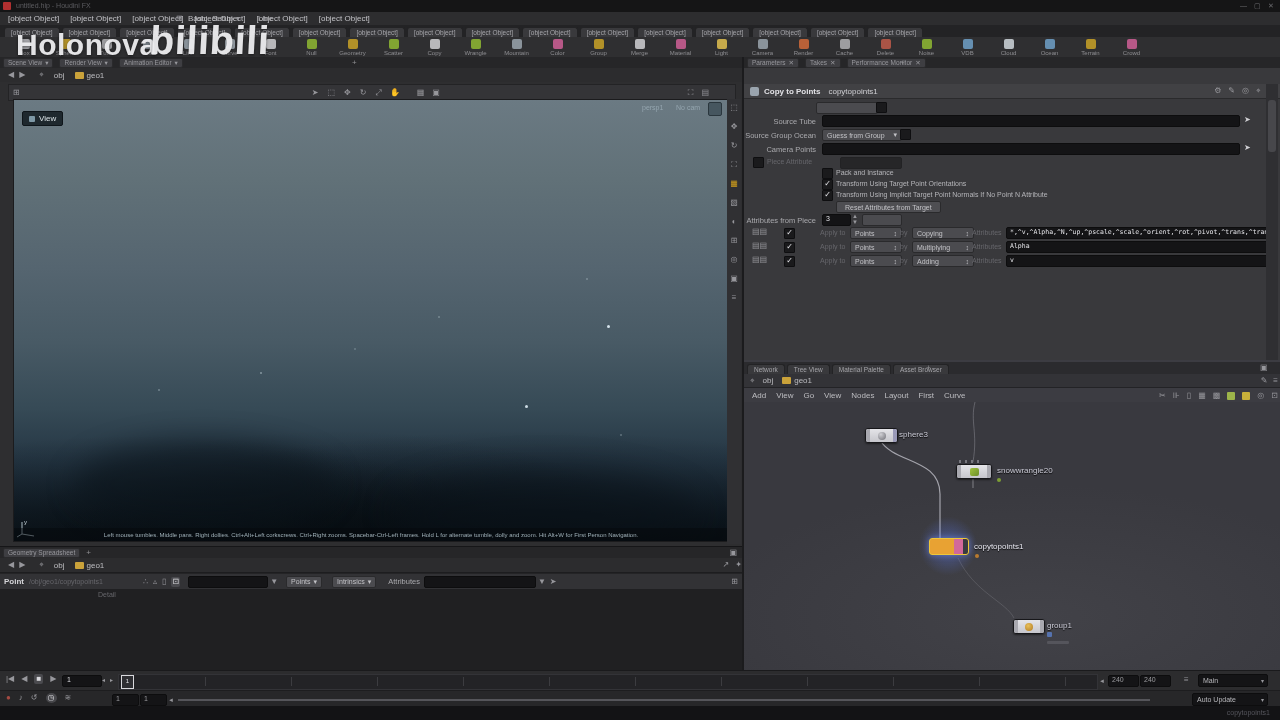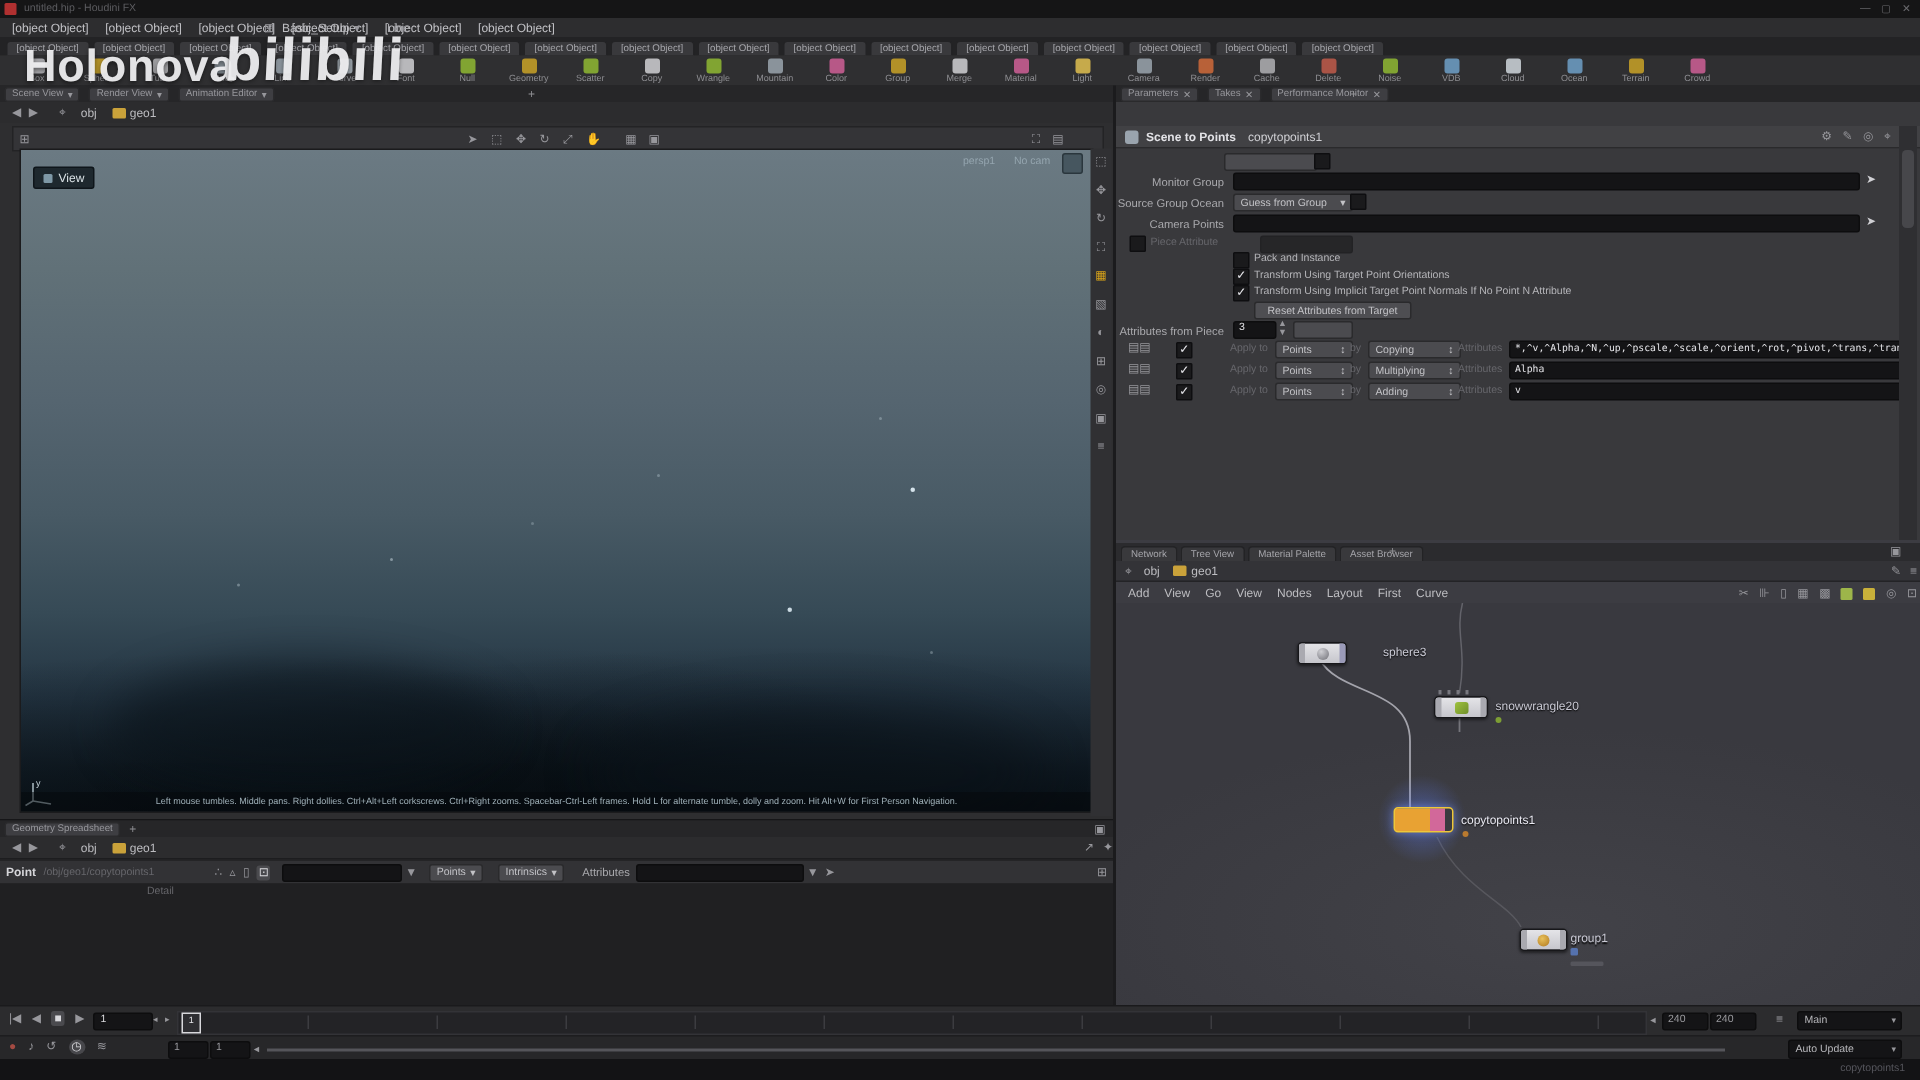--- a/index.html
+++ b/index.html
@@ -407,35 +407,35 @@
       <span class="abs" style="left:698px;top:106px;font-size:6px;color:rgba(210,210,214,.35)">Holonova</span>
     </div>
   </div>
 
   <div class="abs" style="left:742px;top:57px;width:2px;height:613px;background:#1b1b1d"></div>
 
   <div class="abs" style="left:744px;top:68px;width:536px;height:292px;background:#39393c">
 
     <div class="abs row" style="left:0;top:16px;width:536px;height:14px;background:#414144;border-bottom:1px solid #2a2a2c;padding-left:6px">
       <span style="width:9px;height:9px;background:#9aa4ae;border-radius:2px;margin-right:5px"></span>
-      <span class="fz8" style="color:#e2e2e6;font-weight:bold">Scene to Points</span>
+      <span class="fz8" style="color:#e2e2e6;font-weight:bold">Copy to Points</span>
       <span class="fz8" style="margin-left:8px;color:#cfcfd3">copytopoints1</span>
       <span class="row" style="margin-left:auto;margin-right:14px;gap:7px">
         <span class="ic">⚙</span>
         <span class="ic">✎</span>
         <span class="ic">◎</span>
         <span class="ic">⌖</span>
         <span class="ic">?</span>
       </span>
     </div>
 
     <span class="pill abs" style="left:72px;top:34px;width:52px"></span>
     <span class="abs cb" style="left:132px;top:34px"></span>
 
-    <span class="abs lbl" style="left:0;top:49px;width:72px">Monitor Group</span>
+    <span class="abs lbl" style="left:0;top:49px;width:72px">Source Tube</span>
     <span class="abs field" style="left:78px;top:47px;width:416px"></span>
     <span class="abs ic" style="left:500px;top:47px;color:#d0d0d4">➤</span>
 
     <span class="abs lbl" style="left:0;top:63px;width:72px">Source Group Ocean</span>
     <span class="pill abs" style="left:78px;top:61px;width:70px;justify-content:space-between">
         <span>Guess from Group</span>
         <span>▾</span>
       </span>
     <span class="abs cb" style="left:156px;top:61px"></span>
 
@@ -569,21 +569,21 @@
         <path d="M 214 156 C 230 190, 262 200, 270 216" stroke="#8e8e96" stroke-width="1" fill="none" opacity="0.3"></path>
       </svg>
 
       <div class="abs" style="left:172px;top:112px;width:64px;height:64px;border-radius:50%;background:radial-gradient(circle, rgba(96,128,255,.45), rgba(96,128,255,0) 65%)"></div>
 
       <div class="node" style="left:121px;top:26px;width:31px">
         <span style="width:4px;height:100%;background:#a9a9b0;border-radius:2px 0 0 2px"></span>
         <span style="width:8px;height:8px;margin:0 auto;border-radius:50%;background:radial-gradient(circle at 35% 30%, #cfcfd4, #6f6f76)"></span>
         <span style="width:4px;height:100%;background:#9a9ab8;border-radius:0 2px 2px 0"></span>
       </div>
-      <span class="nlabel" style="left:178px;top:28px">sphere3</span>
+      <span class="nlabel" style="left:155px;top:28px">sphere3</span>
 
       <span class="abs" style="left:215px;top:58px;width:26px;height:3px;display:flex;gap:4px">
         <i style="width:2px;height:3px;background:#77777e"></i>
           <i style="width:2px;height:3px;background:#77777e"></i>
           <i style="width:2px;height:3px;background:#77777e"></i>
           <i style="width:2px;height:3px;background:#77777e"></i>
       </span>
       <div class="node" style="left:212px;top:62px;width:34px">
         <span style="width:4px;height:100%;background:#a9a9b0;border-radius:2px 0 0 2px"></span>
         <span style="width:9px;height:8px;margin:0 auto;border-radius:2px;background:linear-gradient(135deg,#9fc23e,#6f8f2a)"></span>

